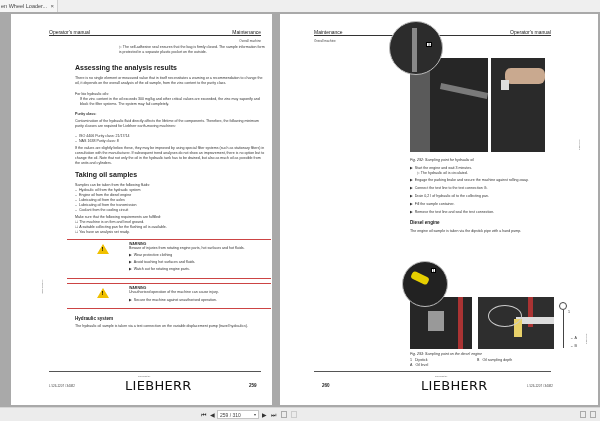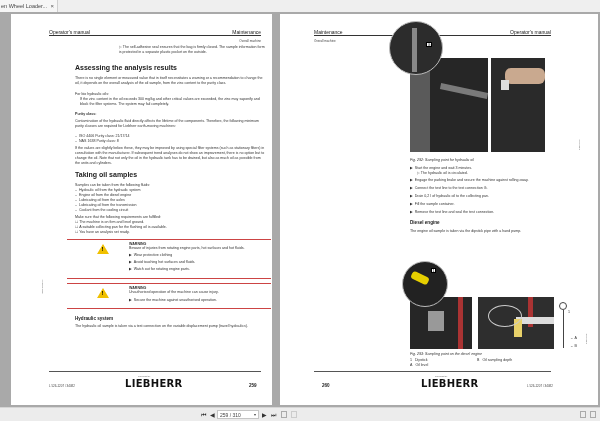--- a/index.html
+++ b/index.html
@@ -15,21 +15,21 @@
   .hdr span { position: absolute; bottom: 0.5px; }
   .sub { position: absolute; font-size: 3px; color: #444; }
   .txt { position: absolute; font-size: 3.6px; line-height: 5px; color: #333; }
   .h2 { position: absolute; font-size: 7px; font-weight: bold; color: #222; }
   .h3 { position: absolute; font-size: 4.6px; font-weight: bold; color: #222; }
   .b { font-weight: bold; }
   .warn { position: absolute; left: 56px; width: 204px; border-top: 0.6px solid #c44; border-bottom: 0.6px solid #c44; }
   .warn .tri { position: absolute; left: 0; top: 4px; width: 0; height: 0; border-left: 6px solid transparent; border-right: 6px solid transparent; border-bottom: 10px solid #f0c000; }
   .warn .tri:after { content: "!"; position: absolute; left: -1.5px; top: 2px; font-size: 6px; font-weight: bold; color: #000; }
   .footer { position: absolute; top: 357px; height: 0.6px; background: #555; }
-  .lh { position: absolute; font-size: 10px; font-weight: bold; letter-spacing: 0.3px; color: #111; font-family: "DejaVu Sans", sans-serif; }
+  .lh { position: absolute; font-size: 13px; font-weight: normal; letter-spacing: 0.3px; color: #111; font-family: "DejaVu Sans", sans-serif; }
   .cr { position: absolute; font-size: 2.3px; color: #666; }
   .pg { position: absolute; font-size: 4.6px; font-weight: bold; color: #222; }
   .docno { position: absolute; font-size: 3px; color: #444; }
   .photo { position: absolute; background: #1d1d1d; overflow: hidden; }
   .circle { position: absolute; border-radius: 50%; background: #2c2c2c; border: 1px solid #bbb; overflow: hidden; }
   .side { position: absolute; font-size: 2.3px; color: #666; writing-mode: vertical-rl; transform: rotate(180deg); }
   .toolbar { position: absolute; left: 0; top: 407px; width: 600px; height: 14px; background: #ececec; border-top: 1px solid #d5d5d5; }
   .tb-btn { position: absolute; top: 3px; font-size: 6px; color: #333; line-height: 8px; }
   .pagebox { position: absolute; left: 217px; top: 2px; width: 42px; height: 9px; border: 1px solid #c5c5c5; background: #fff; font-size: 5px; color: #444; padding-left: 2px; line-height: 8px; }
   .pagebox .dd { position: absolute; right: 2px; top: 0; font-size: 4px; }

